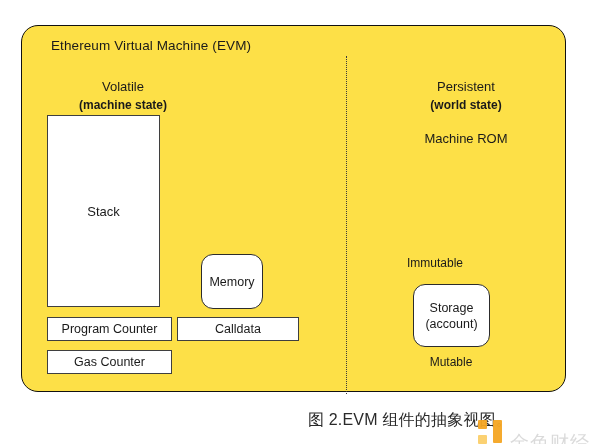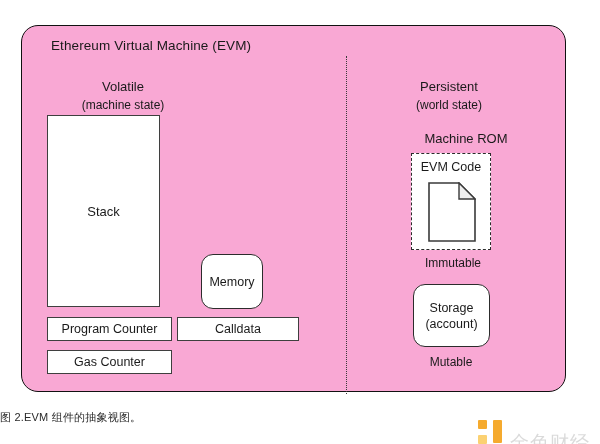--- a/index.html
+++ b/index.html
@@ -20,21 +20,21 @@
   
   #evm-container {
     position: absolute;
     left: 21px;
     top: 25px;
     width: 545px;
     height: 367px;
     box-sizing: border-box;
     border: 1.6px solid #111111;
     border-radius: 17px;
-    background: #f9a8d4;
+    background: #fde047;
   }
 
   #evm-title {
     position: absolute;
     left: 29px;
     top: 12px;
     font-size: 13.5px;
     letter-spacing: 0.1px;
     white-space: nowrap;
   }
@@ -58,24 +58,25 @@
   .col-heading .main {
     font-size: 13px;
     display: block;
     line-height: 17px;
   }
   .col-heading .sub {
     font-size: 12px;
     display: block;
     line-height: 17px;
     margin-top: 2px;
+    font-weight: bold;
   }
 
   #volatile-heading { left: 36px; top: 52px; width: 130px; }
-  #persistent-heading { left: 357px; top: 52px; width: 140px; }
+  #persistent-heading { left: 374px; top: 52px; width: 140px; }
 
   
   .rect-box {
     position: absolute;
     box-sizing: border-box;
     border: 1.4px solid #3f3f3f;
     background: #ffffff;
     display: flex;
     align-items: center;
     justify-content: center;
@@ -138,21 +139,21 @@
   #doc-icon {
     position: absolute;
     left: 16px;
     top: 28px;
     width: 48px;
     height: 60px;
   }
 
   #immutable-label {
     position: absolute;
-    left: 376px;
+    left: 358px;
     top: 230px;
     width: 110px;
     text-align: center;
     font-size: 12px;
     white-space: nowrap;
   }
 
   #storage-box {
     left: 391px;
     top: 258px;
@@ -169,22 +170,22 @@
     font-size: 12px;
     white-space: nowrap;
   }
 
   
   #figure-caption {
     position: absolute;
     left: 0;
     top: 410px;
     width: 512px;
-    text-align: left;
-    font-size: 11px;
+    text-align: right;
+    font-size: 16px;
     color: #2a2a2a;
     letter-spacing: 0.2px;
   }
 
   
   #watermark {
     position: absolute;
     left: 478px;
     top: 408px;
     display: flex;
@@ -261,27 +262,20 @@
     <span>Gas Counter</span>
   </div>
 
   <div class="col-heading" id="persistent-heading">
     <span class="main">Persistent</span>
     <span class="sub">(world state)</span>
   </div>
 
   <div id="virtual-rom-label">Machine ROM</div>
 
-  <div id="evm-code-box">
-    <div id="evm-code-label">EVM Code</div>
-    <svg id="doc-icon" viewBox="0 0 48 60" xmlns="http://www.w3.org/2000/svg">
-      <path d="M1 1 H31 L47 17 V59 H1 Z" fill="#ffffff" stroke="#3a3a3a" stroke-width="1.6" stroke-linejoin="miter"></path>
-      <path d="M31 1 L47 17 H31 Z" fill="#eeeeee" stroke="#3a3a3a" stroke-width="1.4" stroke-linejoin="miter"></path>
-    </svg>
-  </div>
 
   <div id="immutable-label">Immutable</div>
 
   <div class="rounded-box" id="storage-box">
     <span>Storage</span>
     <span>(account)</span>
   </div>
 
   <div id="mutable-label">Mutable</div>
 

